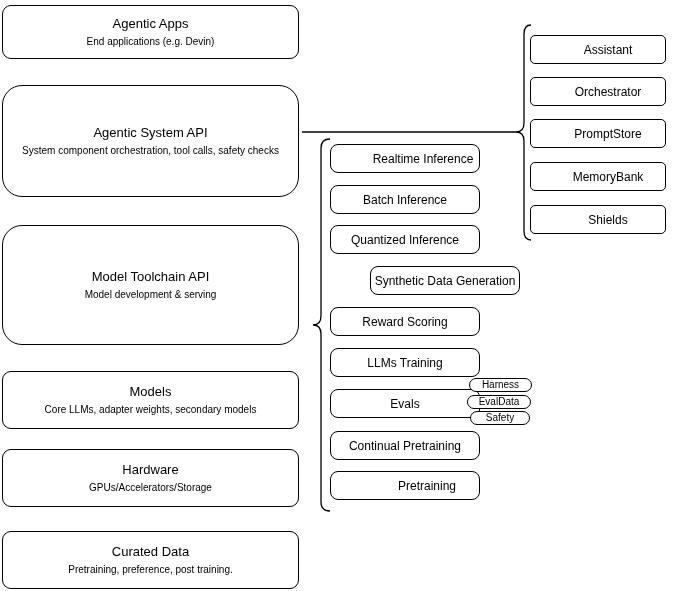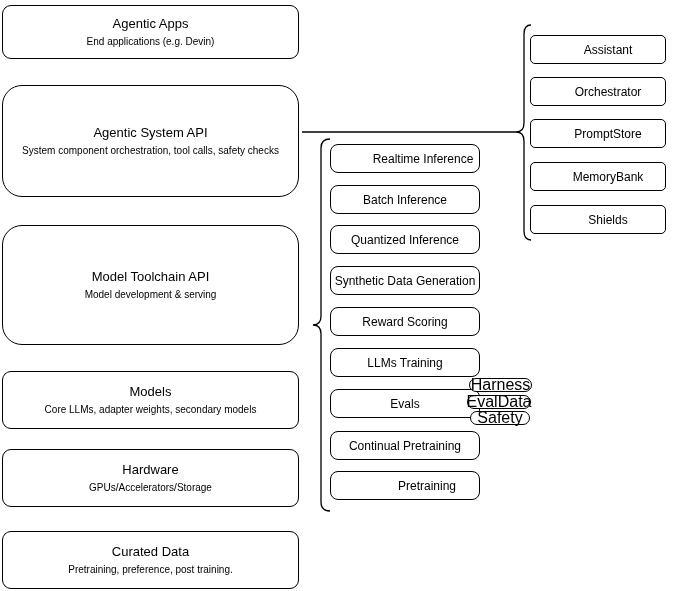--- a/index.html
+++ b/index.html
@@ -54,33 +54,33 @@
     border: 1.3px solid #000000;
     border-radius: 8px;
     display: flex;
     align-items: center;
     justify-content: center;
     font-size: 12px;
     text-align: center;
     z-index: 1;
   }
   .m0 { top: 144px; padding-left: 36px; } .m1 { top: 185px; } .m2 { top: 225px; }
-  .m3 { top: 266px; } .m4 { top: 307px; } .m5 { top: 348px; }
+  .m3 { top: 266px; margin-left: 40px; } .m4 { top: 307px; } .m5 { top: 348px; }
   .m6 { top: 389px; } .m7 { top: 431px; } .m8 { top: 471px; padding-left: 44px; }
   
   .tag {
     position: absolute;
     height: 14px;
     background: #ffffff;
     border: 1.3px solid #000000;
     border-radius: 8px;
     display: flex;
     align-items: center;
     justify-content: center;
-    font-size: 16px;
+    font-size: 10px;
     line-height: 12px;
     z-index: 2;
   }
   .t0 { left: 469px; top: 378px; width: 63px; }
   .t1 { left: 467px; top: 395px; width: 64px; }
   .t2 { left: 470px; top: 411px; width: 60px; }
   
   .rbox {
     position: absolute;
     left: 530px;

